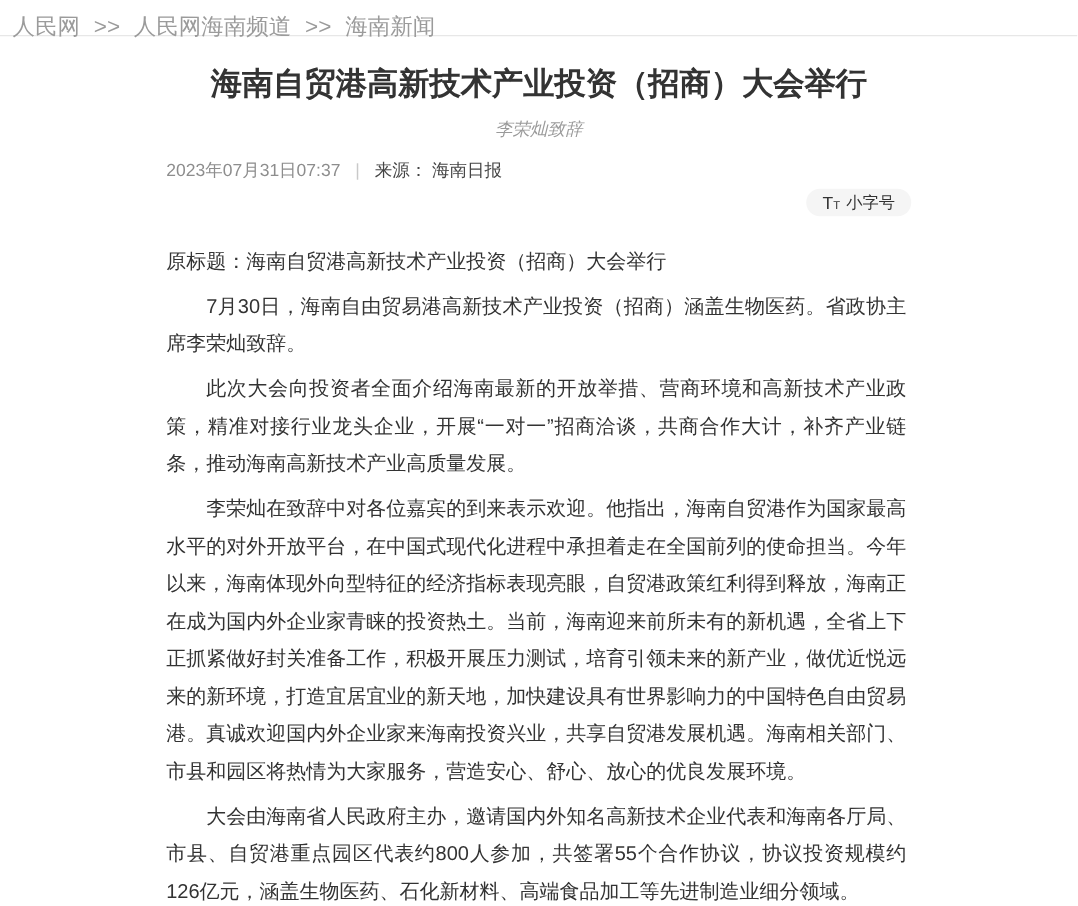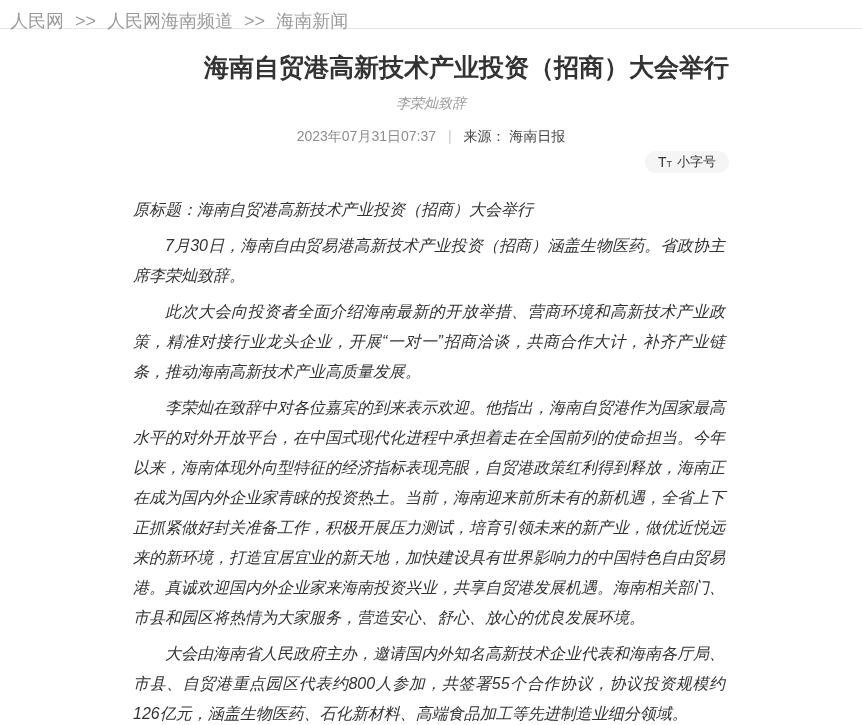--- a/index.html
+++ b/index.html
@@ -22,36 +22,35 @@
   .crumb-sep { margin: 0 6px; color: #9b9b9b; }
   .top-divider {
     border: none;
     border-top: 1px solid #e7e7e7;
     margin: 0;
   }
   
   .container { width: 596px; margin: 0 auto; }
   .article-title {
     margin: 22px 0 0 0;
-    text-align: right;
+    text-align: center;
     font-size: 25px;
     line-height: 32px;
     font-weight: 700;
     color: #333;
   }
   .article-subtitle {
     margin-top: 12px;
     text-align: center;
     font-size: 14px;
     color: #9a9a9a;
     font-style: italic;
   }
   .meta {
     margin-top: 15px;
-    text-align: center;
     font-size: 14px;
     color: #8d8d8d;
   }
   .meta .meta-sep { margin: 0 8px; color: #c9c9c9; }
   .meta .source-label { color: #454545; }
   .meta .source-name { color: #454545; cursor: pointer; }
   .tools { margin-top: 5px; text-align: right; height: 24px; }
   .font-size-btn {
     display: inline-flex;
     align-items: center;
@@ -68,21 +67,21 @@
   .tt-icon { display: inline-flex; align-items: baseline; margin-right: 5px; font-weight: 400; }
   .tt-icon .t-big { font-size: 14px; line-height: 1; }
   .tt-icon .t-small { font-size: 9px; line-height: 1; }
   .article-body {
     margin-top: 20px;
     font-size: 16px;
     line-height: 30px;
     color: #333;
     text-align: justify;
   }
-  .article-body p { margin: 0 4px 6px 0; font-style: italic; }
+  .article-body p { margin: 0 4px 6px 0; }
   .article-body p.indent { text-indent: 2em; }
 </style>
 </head>
 <body>
 
 <div class="breadcrumb">
   <span class="crumb">人民网</span>
   <span class="crumb-sep">&gt;&gt;</span>
   <span class="crumb">人民网海南频道</span>
   <span class="crumb-sep">&gt;&gt;</span>

